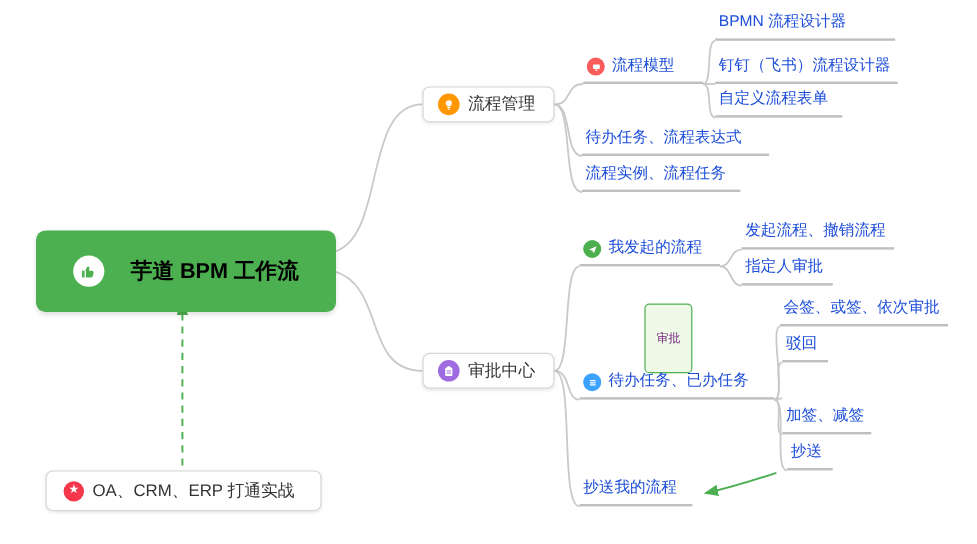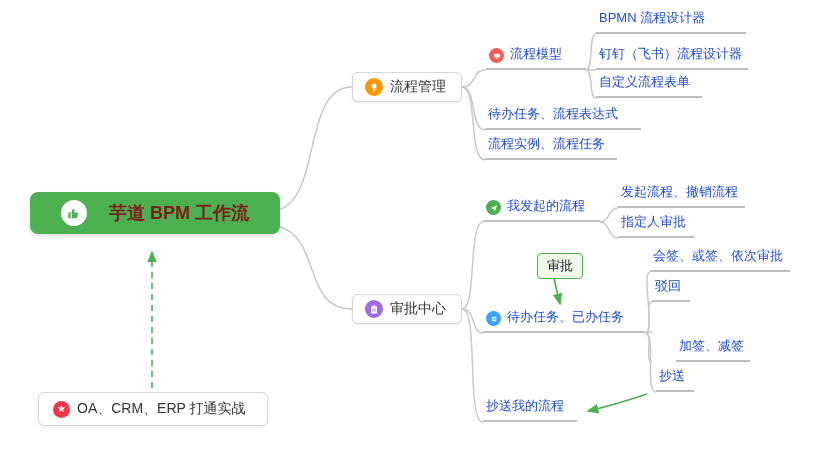--- a/index.html
+++ b/index.html
@@ -5,23 +5,23 @@
   html,body{margin:0;padding:0;background:#fff;}
   .canvas{
     position:relative;width:814px;height:453px;background:#ffffff;overflow:hidden;
     font-family:"Liberation Sans","DejaVu Sans",sans-serif;color:#3c3c3c;
   }
   svg.connectors{position:absolute;left:0;top:0;width:814px;height:453px;z-index:0;}
   .node{position:absolute;z-index:2;box-sizing:border-box;white-space:nowrap;cursor:default;}
 
   
   .root{
-    left:30px;top:192px;width:250px;height:42px;
+    left:30px;top:192px;width:250px;height:68px;
     display:flex;align-items:center;justify-content:center;gap:22px;
-    background:#4caf50;border-radius:8px;color:#7f1d1d;
+    background:#4caf50;border-radius:8px;color:#000000;
     font-size:18px;font-weight:bold;box-shadow:0 2px 4px rgba(0,0,0,.12);
   }
   .root .big-ic{width:26px;height:26px;border-radius:50%;background:#fff;
     display:flex;align-items:center;justify-content:center;flex:none;}
 
   
   .box{
     display:flex;align-items:center;gap:7px;
     background:#fff;border:1px solid #d6d6d6;border-radius:6px;
     box-shadow:0 1px 3px rgba(0,0,0,.08);
@@ -44,39 +44,39 @@
   .ic.lg{width:18px;height:18px;}
   .ic.orange{background:#ff9800}
   .ic.red{background:#fa5c5c}
   .ic.green{background:#4caf50}
   .ic.blue{background:#3da2ff}
   .ic.purple{background:#9e6be0}
   .ic.crimson{background:#f5364b;color:#fff;font-size:10px;line-height:1;}
 
   
   .tag{
-    left:537px;top:253px;padding:3px 9px;border:1px solid #4caf50;border-radius:4px;
-    background:#eef9e8;color:#0f172a;font-size:13px;
+    left:537px;top:253px;padding:21px 9px;border:1px solid #4caf50;border-radius:4px;
+    background:#eef9e8;color:#701a75;font-size:10px;
   }
 
   
   .p-model{left:486px;top:46px;width:100px;}
   .p-bpmn{left:596px;top:10px;width:150px;}
   .p-ding{left:596px;top:46px;width:152px;}
   .p-custom{left:596px;top:74px;width:106px;}
   .p-listener{left:485px;top:106px;width:156px;}
   .p-instance{left:485px;top:136px;width:132px;}
   .p-myinit{left:483px;top:198px;width:117px;}
   .p-initcancel{left:618px;top:184px;width:127px;}
   .p-assignee{left:618px;top:214px;width:76px;}
   .p-todo{left:483px;top:309px;width:162px;}
   .p-counter{left:650px;top:248px;width:140px;}
   .p-reject{left:652px;top:278px;width:38px;}
   .p-delegate{left:652px;top:308px;width:74px;}
-  .p-addsign{left:652px;top:338px;width:74px;margin-left:24px;}
+  .p-addsign{left:652px;top:338px;width:74px;}
   .p-cc{left:656px;top:368px;width:38px;}
   .p-ccmy{left:483px;top:398px;width:94px;}
 </style>
 </head>
 <body>
 
 <div class="canvas">
 
   <svg class="connectors" viewBox="0 0 814 453">
     <defs>

